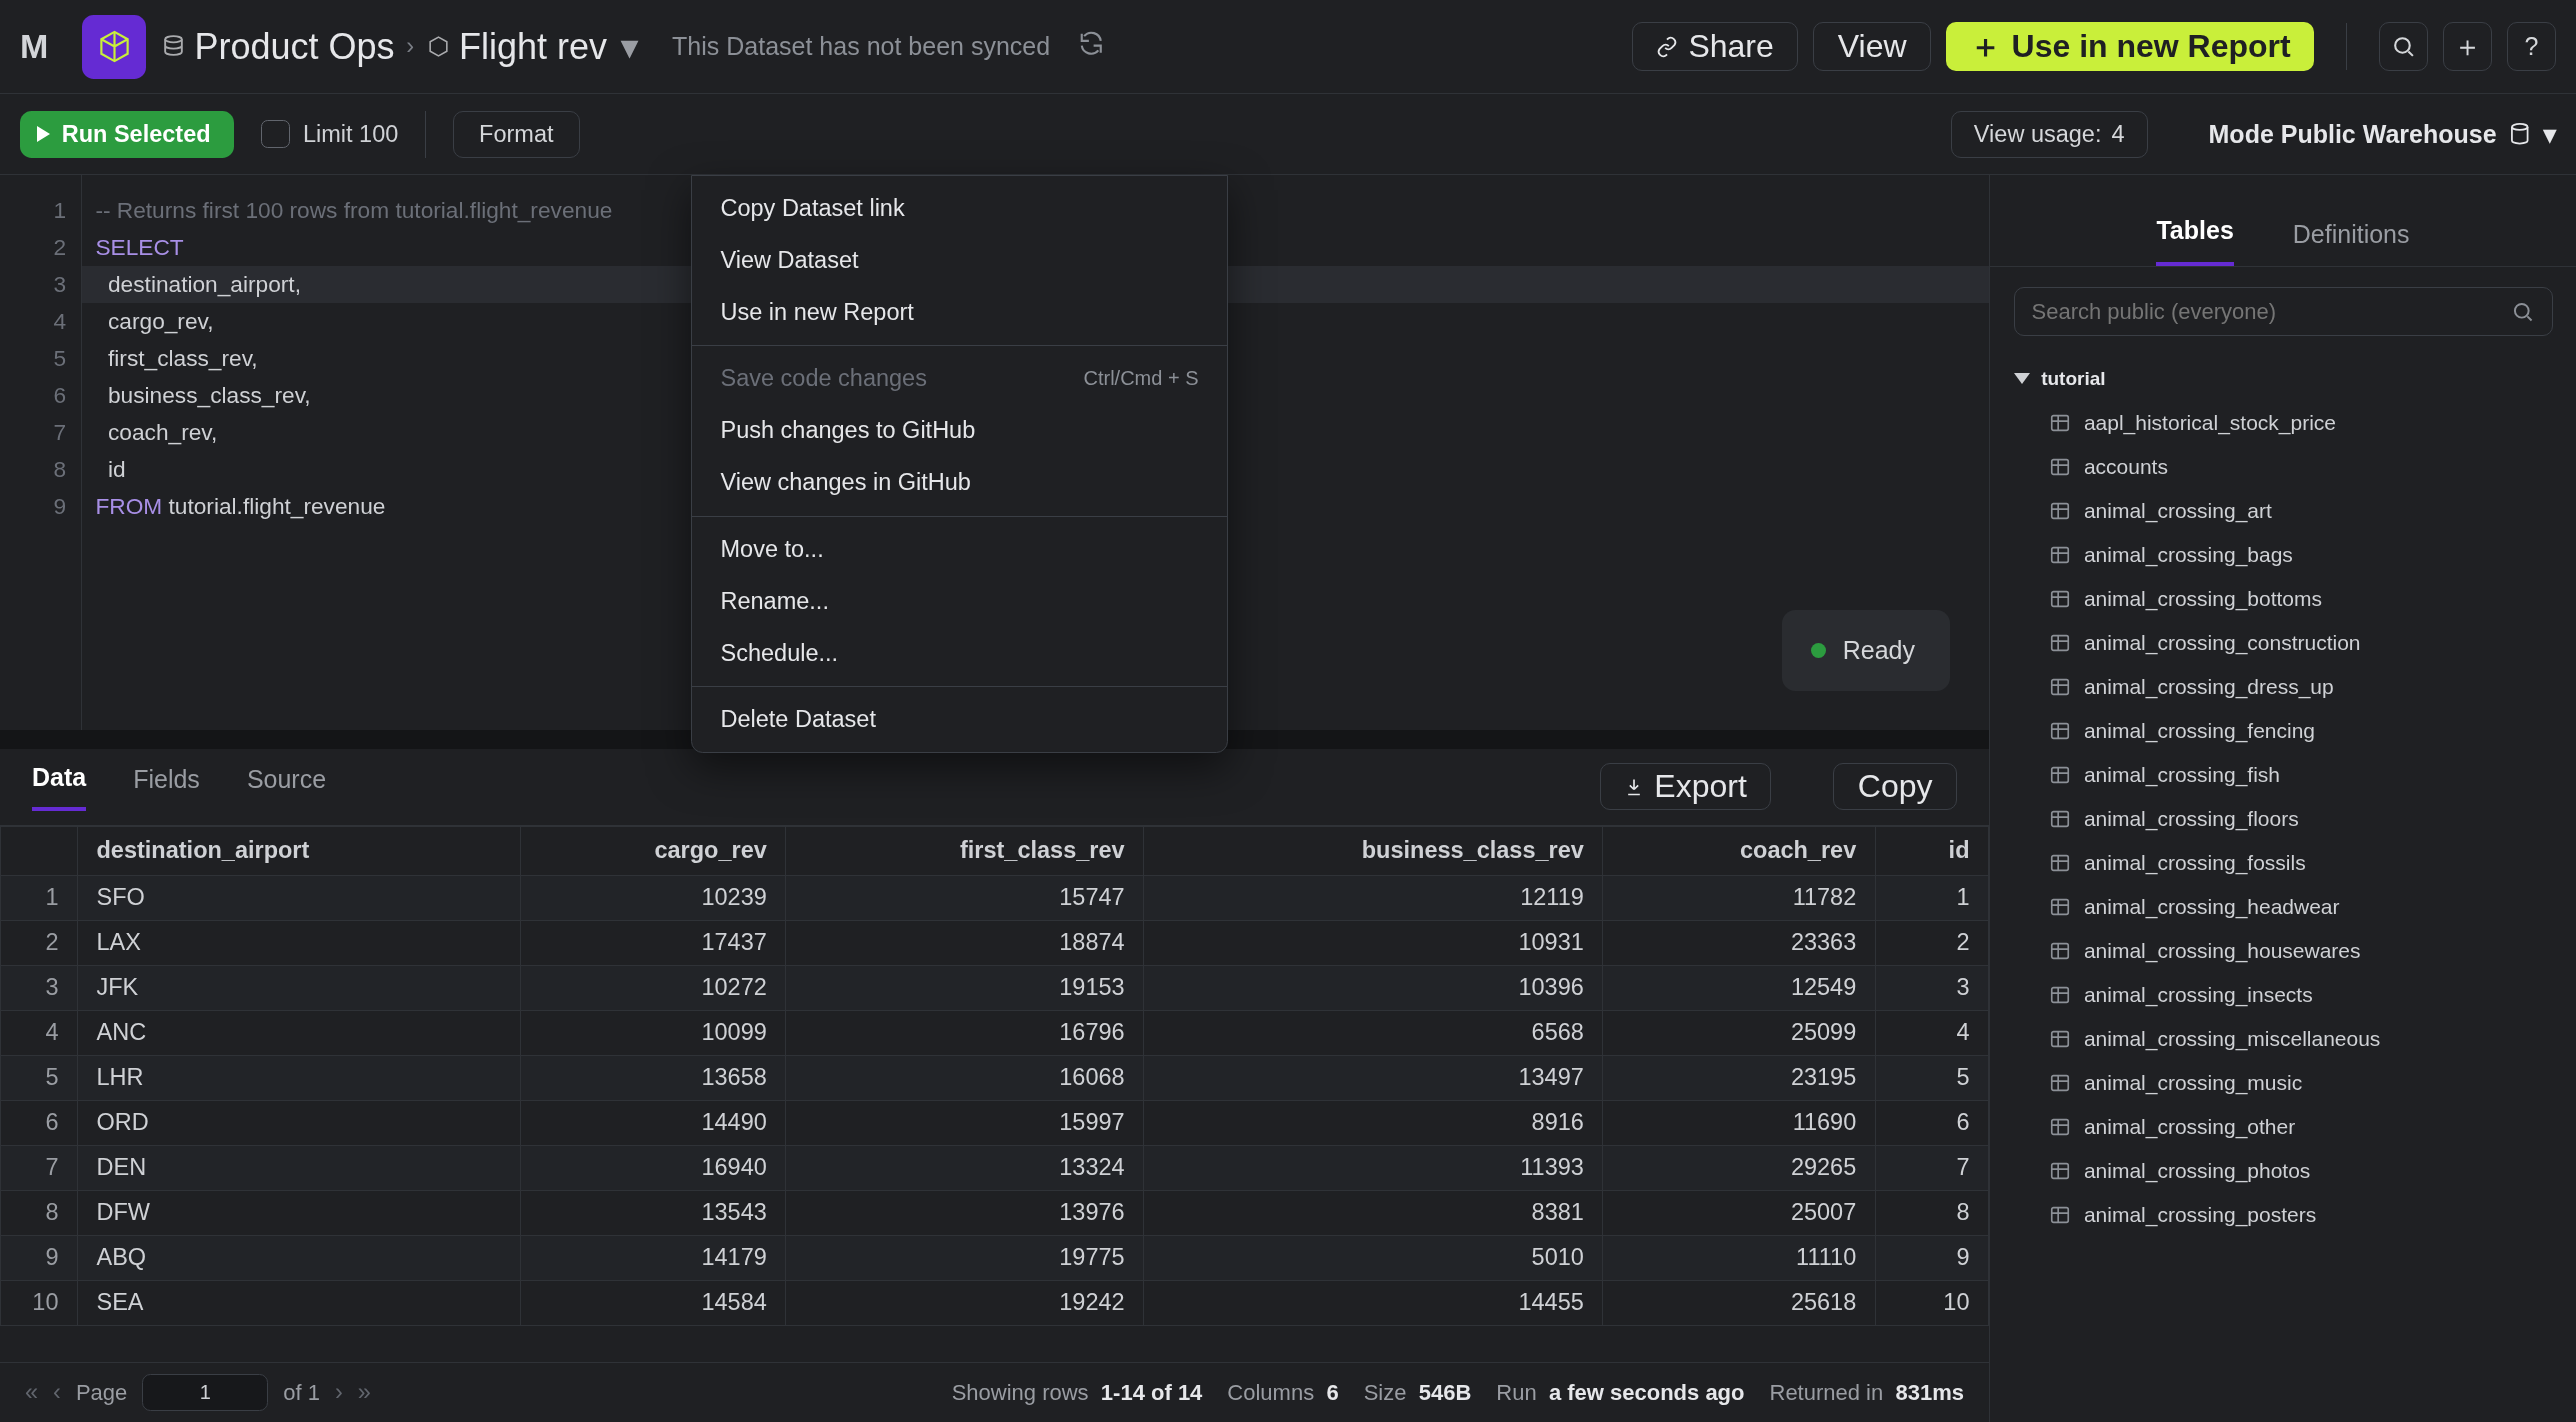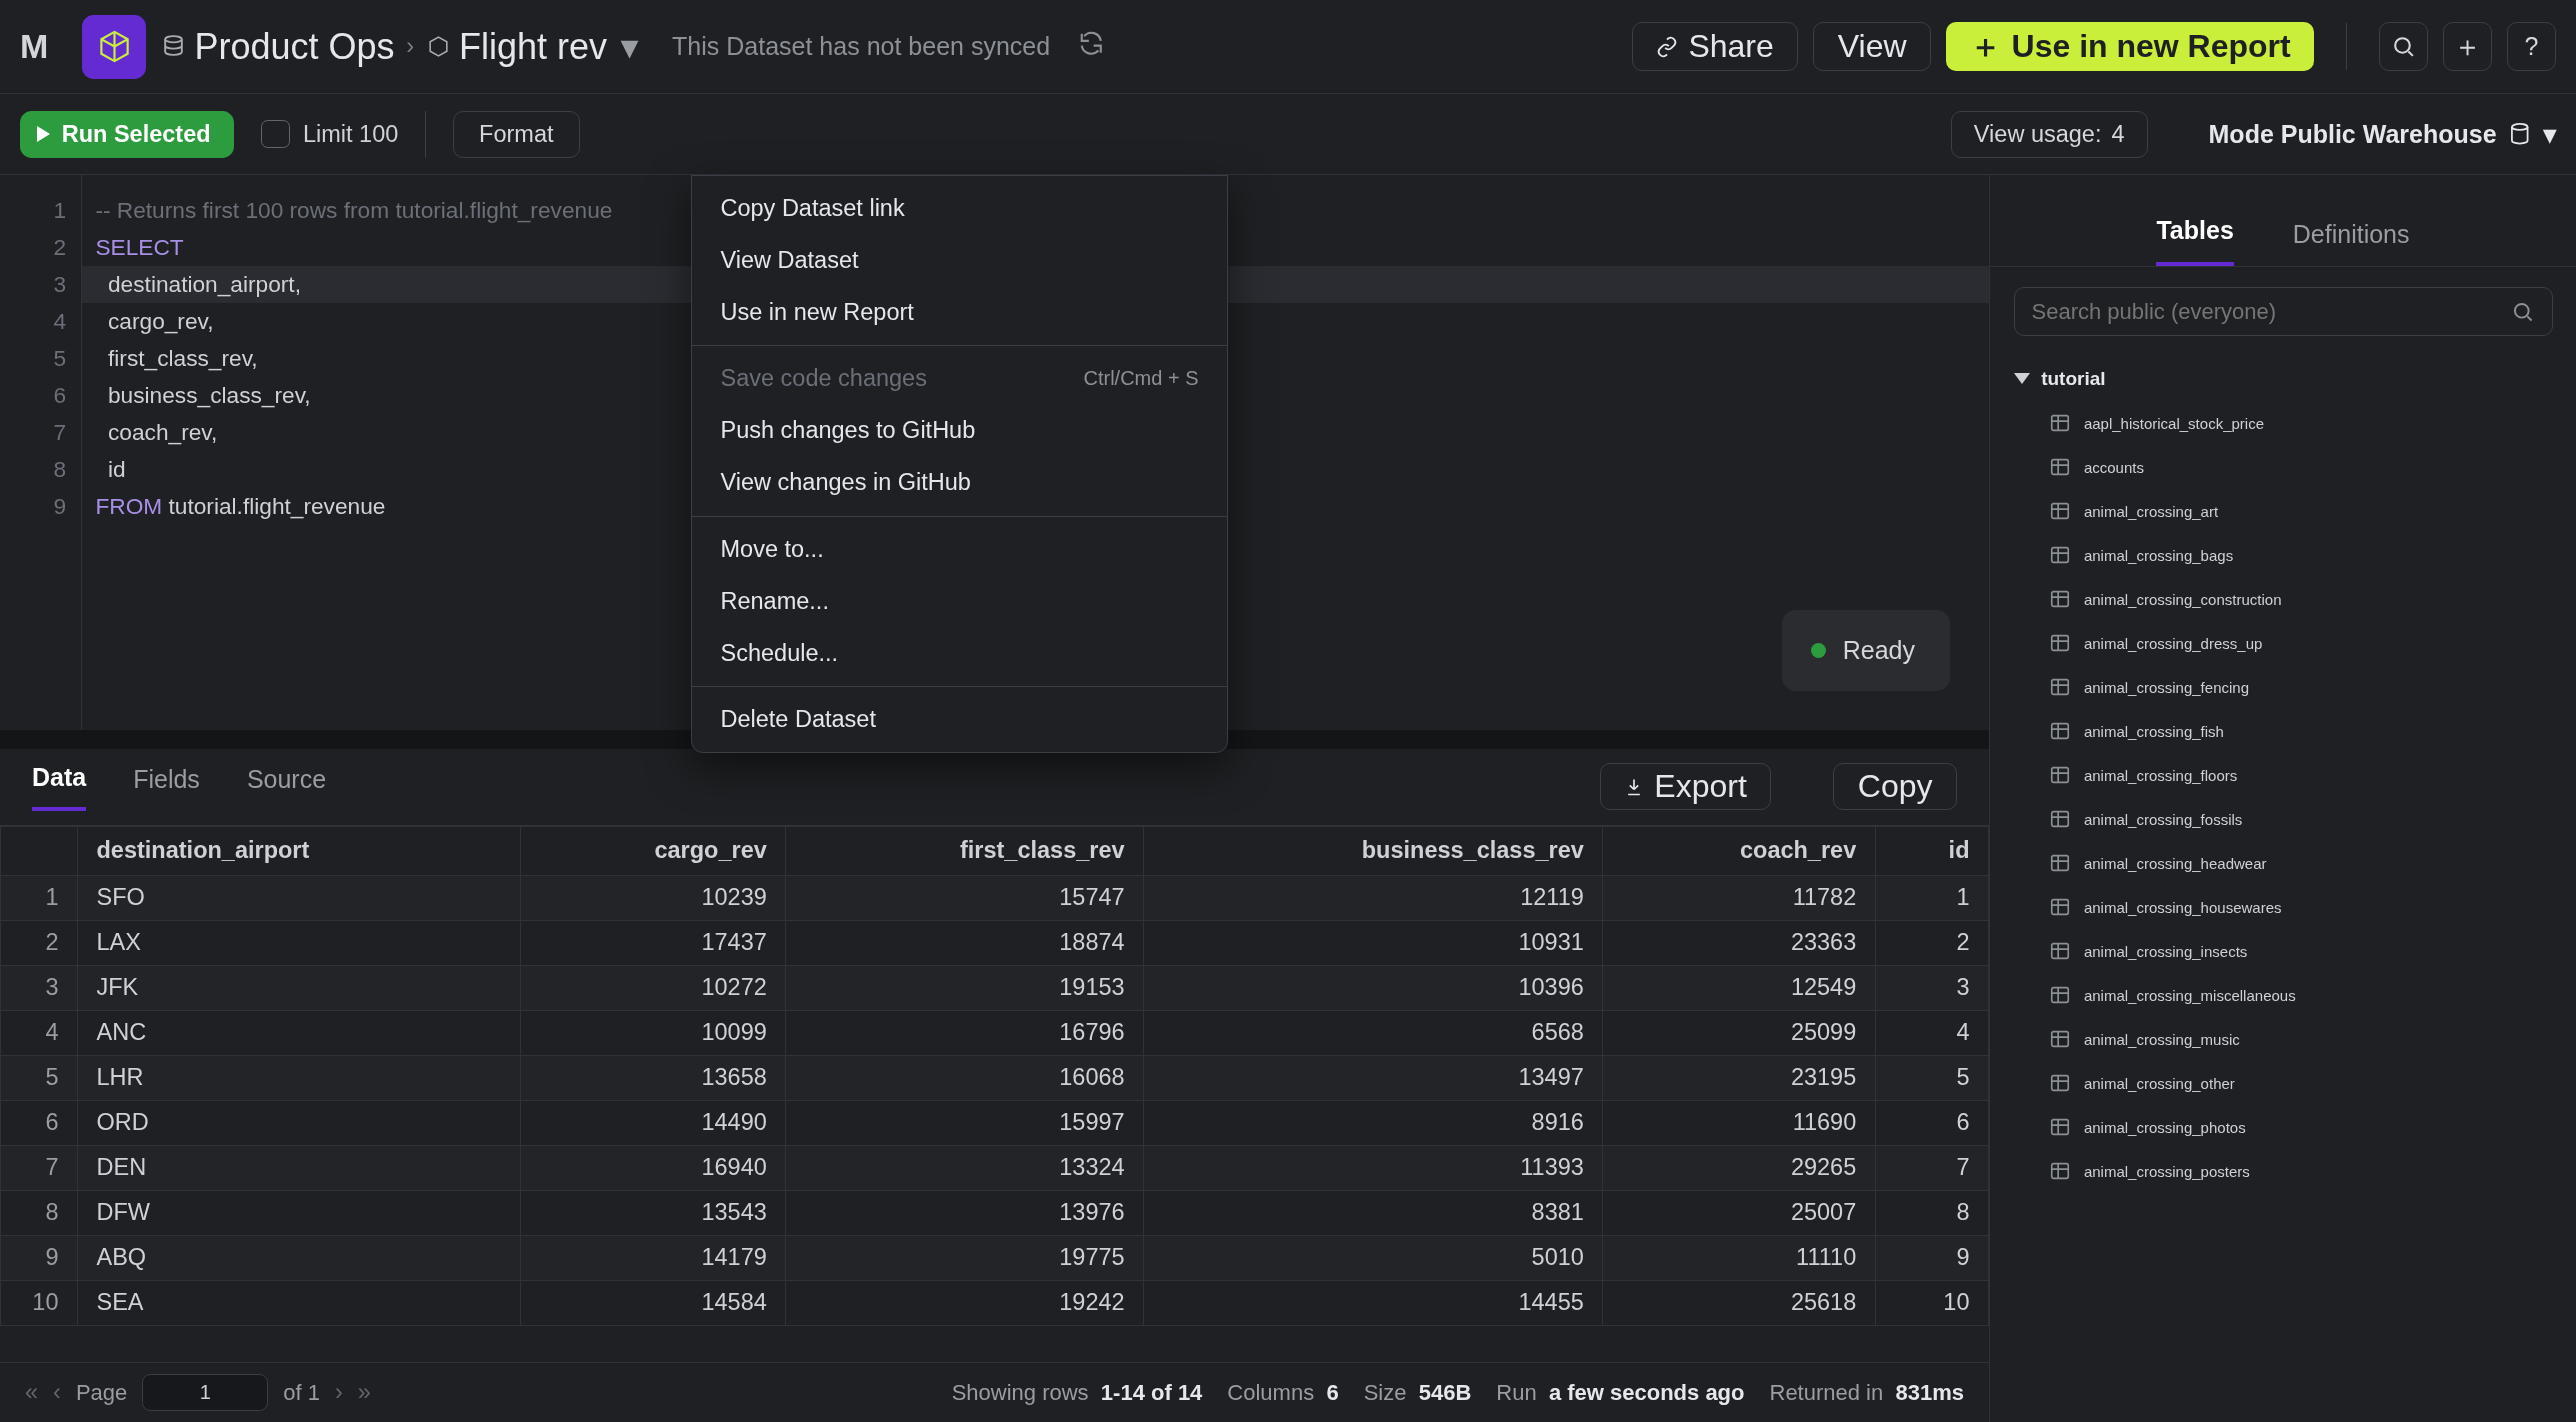--- a/index.html
+++ b/index.html
@@ -90,21 +90,21 @@
   .footer .stat b { color:#e6e7ea; }
 
   
   .side-tabs { height:92px; display:flex; align-items:flex-end; justify-content:center; gap:59px; border-bottom:0.8px solid #2f3237; }
   .side-tab { font-size:25px; color:#9a9da3; padding-bottom:17px; }
   .side-tab.active { color:#fff; border-bottom:4.2px solid #652bd3; font-weight:600; }
   .side-search { margin:20px 23.5px; height:49px; border:0.8px solid #3a3e45; border-radius:10px; display:flex; align-items:center; padding:0 17px; gap:11.7px; }
   .side-search input { flex:1; background:transparent; border:none; outline:none; color:#cfd1d5; font-size:22px; }
   .schema { padding:0 23.5px; overflow:auto; }
   .schema-group { display:flex; align-items:center; gap:11.7px; font-size:19px; font-weight:600; color:#e6e7ea; height:45px; }
-  .schema-item { display:flex; align-items:center; gap:13.4px; font-size:15px; color:#cfd1d5; height:44px; padding-left:35px; }
+  .schema-item { display:flex; align-items:center; gap:13.4px; font-size:21px; color:#cfd1d5; height:44px; padding-left:35px; }
   .schema-item svg { width:22px; height:22px; stroke:#8c9097; }
   .caret-down { width:0; height:0; border-left:8.4px solid transparent; border-right:8.4px solid transparent; border-top:11.7px solid #cfd1d5; }
 </style>
 </head>
 <body>
 
 <div class="topbar">
   <div class="logo-m">M</div>
   <div class="proj-icon">
     <svg viewBox="0 0 24 24" fill="none" stroke="#c9ef3a" stroke-width="1.5">
@@ -456,20 +456,27 @@
               <rect x="3" y="4" width="18" height="16" rx="2"></rect>
               <path d="M3 10h18M10 4v16"></path>
             </svg>
        <span>animal_crossing_bags</span>
      </div>
           <div class="schema-item">
        <svg viewBox="0 0 24 24" fill="none" stroke-width="1.8">
               <rect x="3" y="4" width="18" height="16" rx="2"></rect>
               <path d="M3 10h18M10 4v16"></path>
             </svg>
+       <span>animal_crossing_bottoms</span>
+     </div>
+          <div class="schema-item">
+       <svg viewBox="0 0 24 24" fill="none" stroke-width="1.8">
+              <rect x="3" y="4" width="18" height="16" rx="2"></rect>
+              <path d="M3 10h18M10 4v16"></path>
+            </svg>
        <span>animal_crossing_construction</span>
      </div>
           <div class="schema-item">
        <svg viewBox="0 0 24 24" fill="none" stroke-width="1.8">
               <rect x="3" y="4" width="18" height="16" rx="2"></rect>
               <path d="M3 10h18M10 4v16"></path>
             </svg>
        <span>animal_crossing_dress_up</span>
      </div>
           <div class="schema-item">

